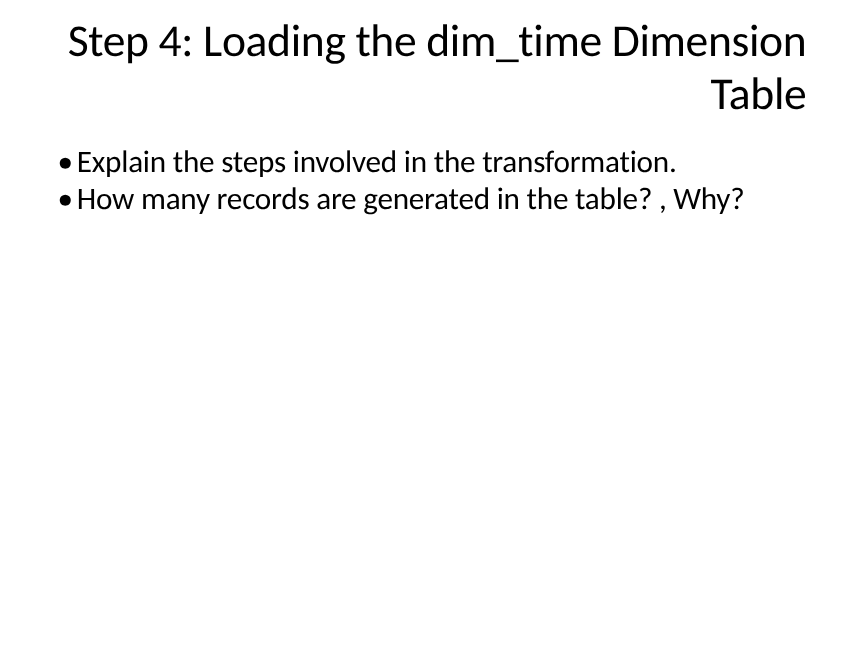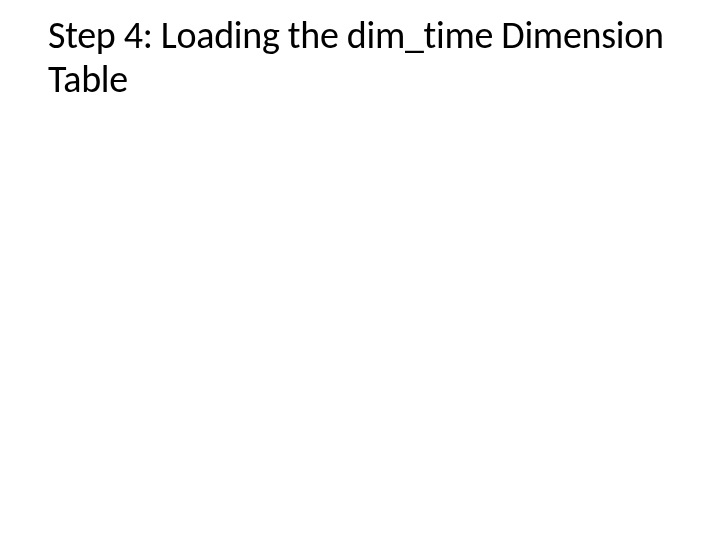--- a/index.html
+++ b/index.html
@@ -12,21 +12,21 @@
       overflow: hidden;
     }
     .slide {
       width: 100%;
       height: 100%;
       padding: 14px 48px 0 48px;
     }
     .title {
       font-size: 38px;
       font-weight: 400;
-      text-align: left;
+      text-align: right;
       line-height: 1.15;
       letter-spacing: -0.3px;
       margin-bottom: 18px;
     }
     .bullets {
       list-style: none;
       font-size: 26px;
       line-height: 1.18;
       letter-spacing: -0.2px;
     }
@@ -39,13 +39,17 @@
       position: absolute;
       left: 0;
       top: 0;
     }
   </style>
 </head>
 <body>
 
 <div class="slide">
   <h1 class="title">Step 4: Loading the dim_time Dimension Table</h1>
+  <ul class="bullets">
+    <li>Explain the steps involved in the transformation.</li>
+    <li>How many records are generated in the table? , Why?</li>
+  </ul>
 </div>
 
 </body></html>

